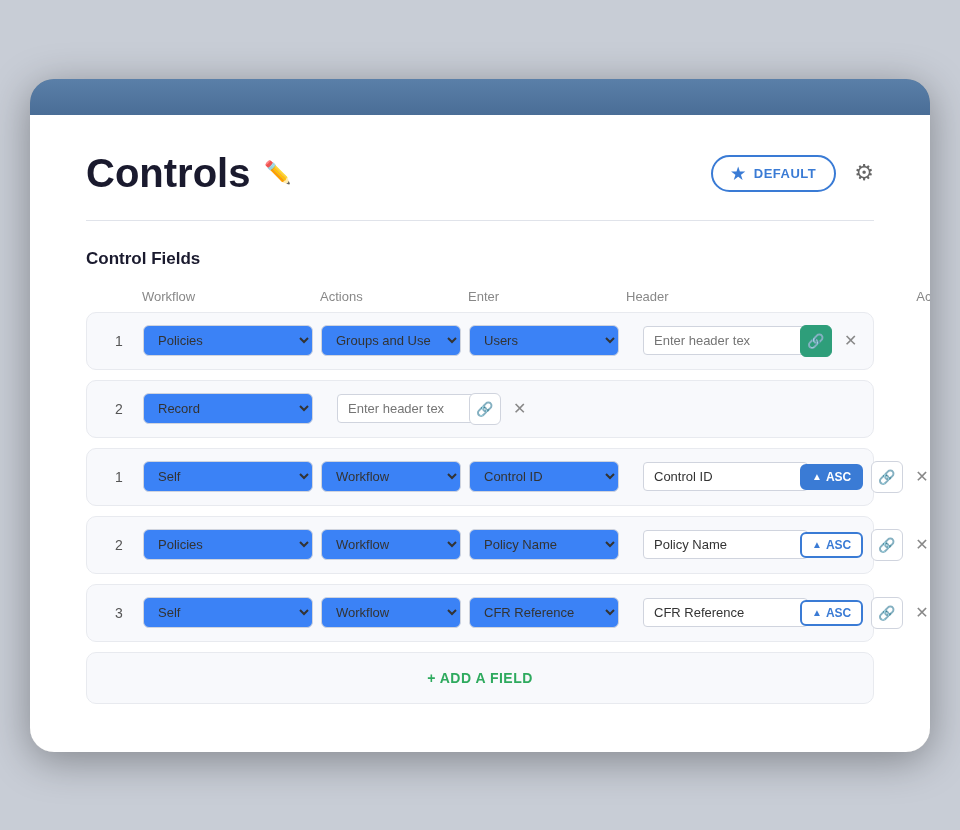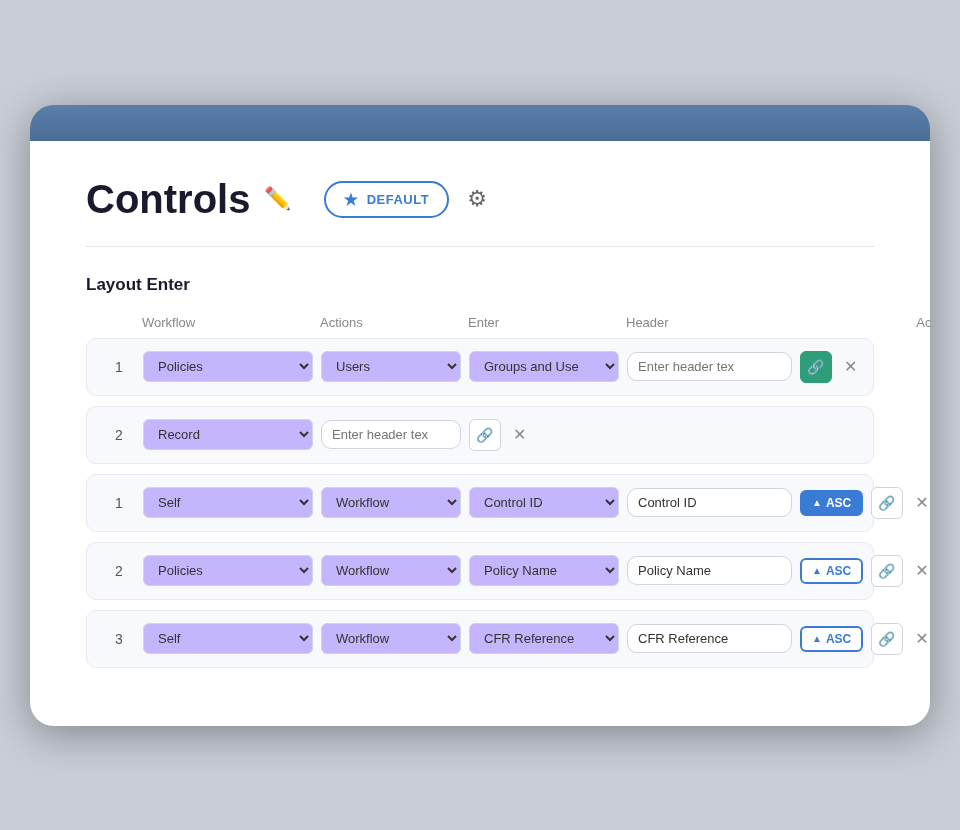--- a/index.html
+++ b/index.html
@@ -23,23 +23,22 @@
       height: 36px;
       width: 100%;
     }
     .device-body {
       padding: 36px 56px 48px 56px;
       background: #fff;
     }
     .page-header {
       display: flex;
       align-items: center;
-      justify-content: flex-start;
+      justify-content: space-between;
       margin-bottom: 24px;
-      gap: 32px;
     }
     .page-title-area {
       display: flex;
       align-items: center;
       gap: 14px;
     }
     .page-title {
       font-size: 40px;
       font-weight: 700;
       color: #1a1a2e;
@@ -117,33 +116,34 @@
       color: #555;
       font-weight: 500;
       text-align: center;
     }
     .field-select {
       border: 1px solid #d0d4de;
       border-radius: 6px;
       padding: 6px 10px;
       font-size: 13px;
       color: #333;
-      background: #c4b5fd;
+      background: #3b82f6;
       appearance: auto;
       width: 100%;
       cursor: pointer;
     }
     .header-input {
       border: 1px solid #d0d4de;
-      border-radius: 10px;
+      border-radius: 4px;
       padding: 6px 10px;
       font-size: 13px;
       color: #bbb;
       background: #fff;
       width: 100%;
+      margin-left: 16px;
     }
     .header-input.filled {
       color: #333;
     }
     .actions-area {
       display: flex;
       align-items: center;
       gap: 8px;
     }
     .asc-btn {
@@ -231,43 +231,43 @@
         <div class="default-badge">
           <span class="star-icon">★</span>
           <span>DEFAULT</span>
         </div>
         <span class="gear-icon">⚙</span>
       </div>
     </div>
 
     <hr class="divider">
 
-    <div class="section-title">Layout Enter</div>
+    <div class="section-title">Control Fields</div>
 
     <div class="table-wrapper">
       <div class="col-headers">
         <div></div>
         <div class="col-header">Workflow</div>
         <div class="col-header">Actions</div>
         <div class="col-header">Enter</div>
         <div class="col-header">Header</div>
         <div class="col-header actions">Actions</div>
       </div>
 
       <div id="rows-container">
           <div class="field-row">
       <div class="row-num">1</div>
       <select class="field-select">
         <option>Policies</option>
       </select>
       <select class="field-select">
+        <option>Groups and Use</option>
+      </select>
+      <select class="field-select">
         <option>Users</option>
-      </select>
-      <select class="field-select">
-        <option>Groups and Use</option>
       </select>
       <input class="header-input " type="text" value="" placeholder="Enter header tex" style="">
       <div class="actions-area">
 
         <button class="link-icon-btn active">
           <span>🔗</span>
         </button>
         <button class="close-btn">✕</button>
       </div>
     </div>
@@ -349,16 +349,19 @@
           <span>ASC</span>
         </button>
         <button class="link-icon-btn ">
           <span>🔗</span>
         </button>
         <button class="close-btn">✕</button>
       </div>
     </div>
         </div>
 
+      <div class="add-field-row">
+        <button class="add-field-btn">ADD A FIELD</button>
+      </div>
     </div>
 
   </div>
 </div>
 
 </body></html>

